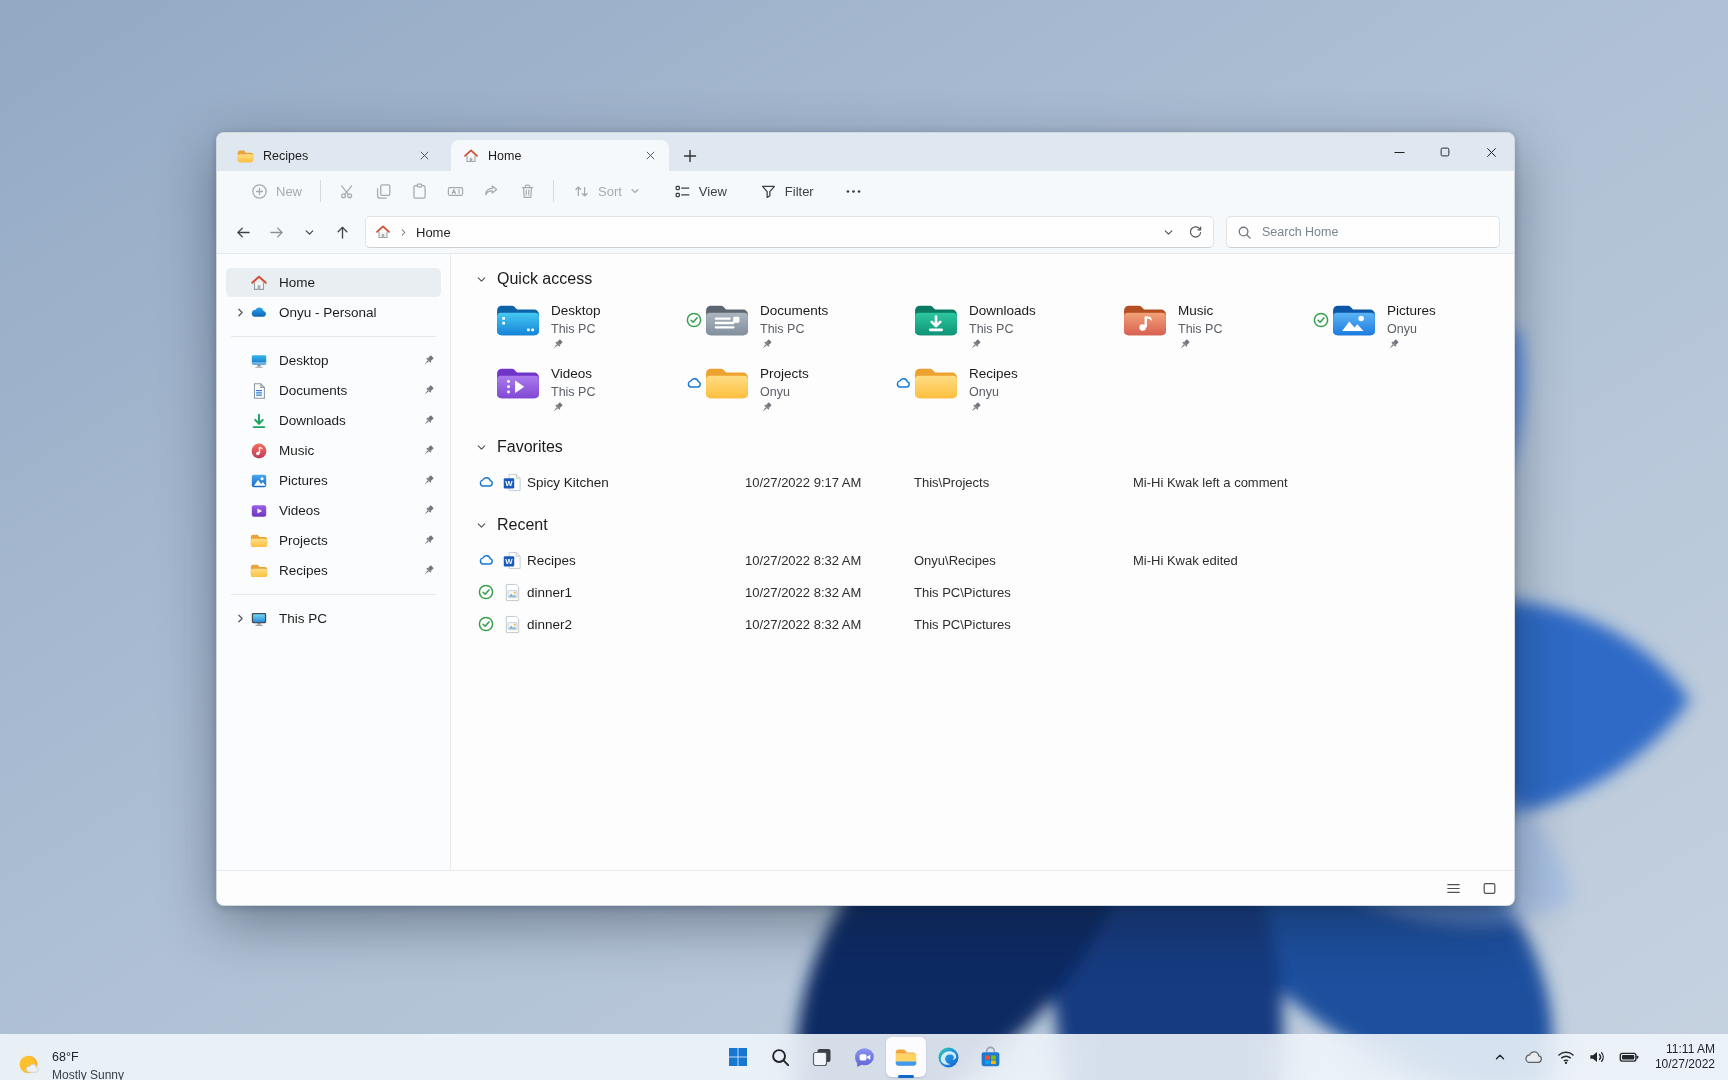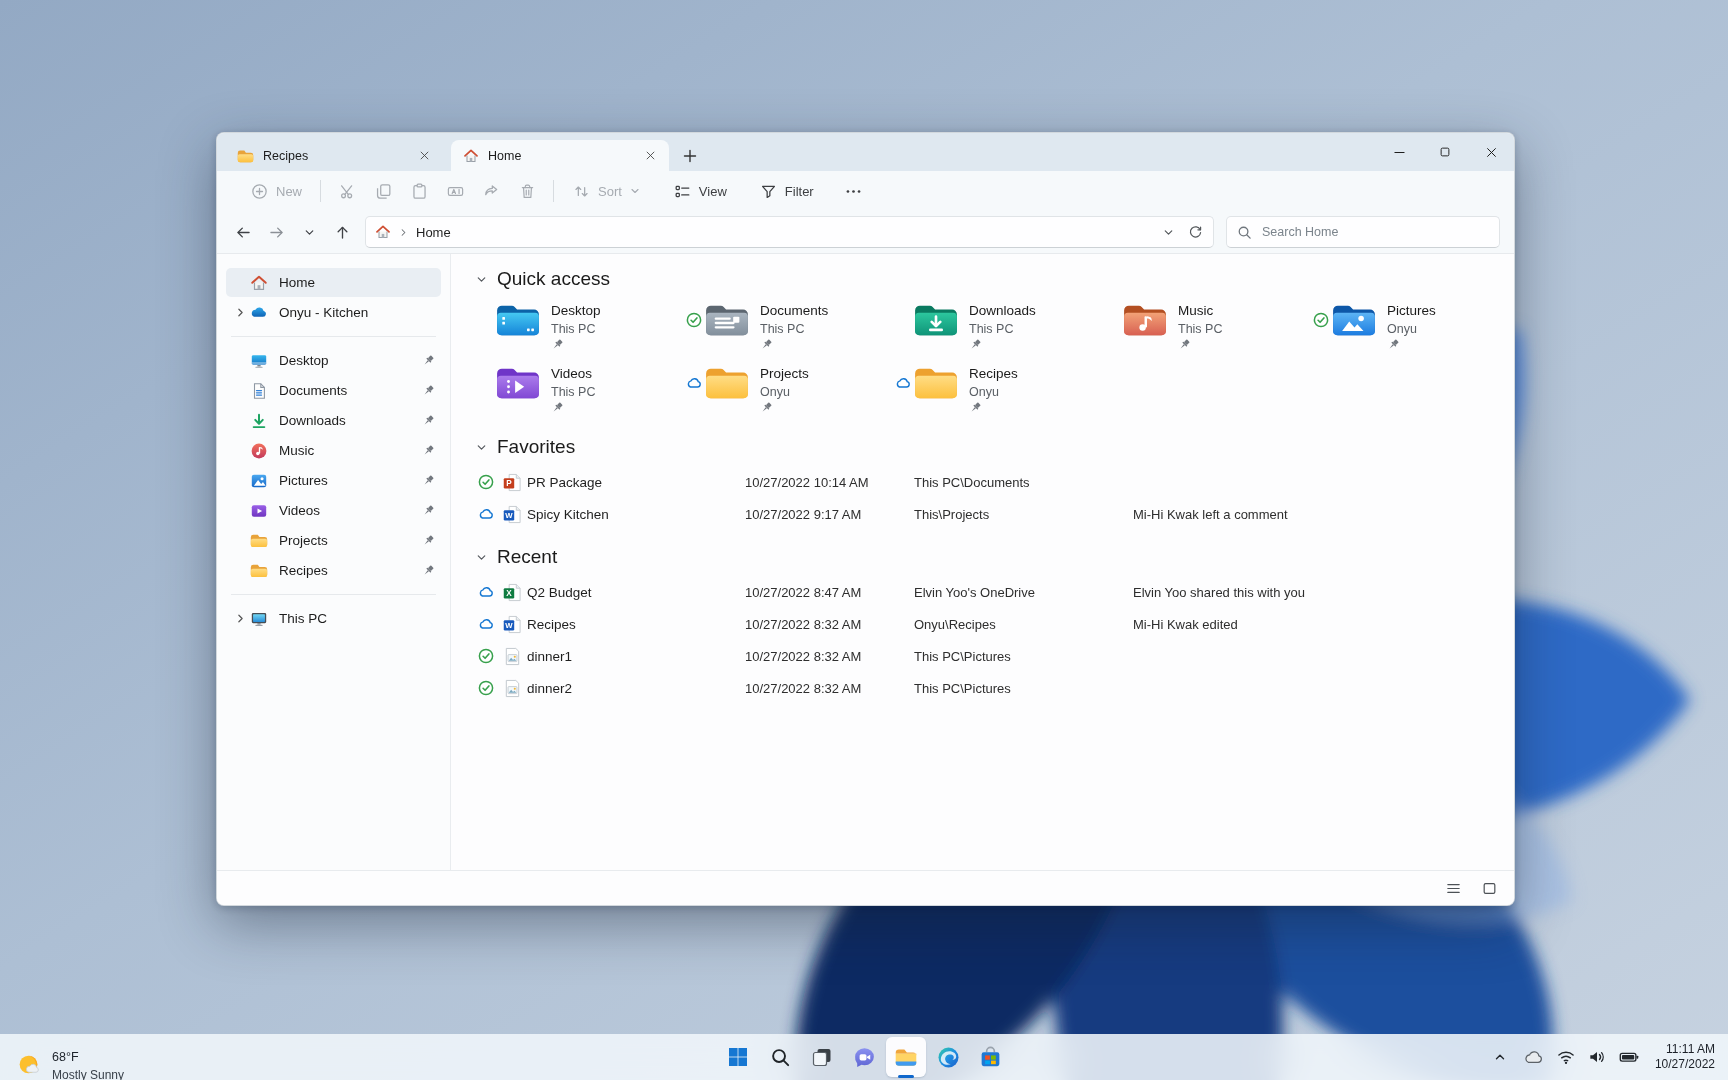--- a/index.html
+++ b/index.html
@@ -47,21 +47,21 @@
   .wbody{flex:1;display:flex;min-height:0;}
   .sidebar{width:233px;flex:none;padding-top:13px;border-right:1px solid #e9ecef;overflow:hidden;background:#fbfcfd;}
   .sbitem{height:29px;margin:1px 9px;padding:0 6px;border-radius:5px;display:flex;align-items:center;font-size:13.5px;color:#1d1d1d;}
   .sbitem.selected{background:#e9eef3;}
   .sbchev{width:17px;flex:none;display:grid;place-items:center;color:#555;}
   .sbico{width:19px;margin-right:11px;flex:none;display:grid;place-items:center;}
   .sbpin{margin-left:auto;color:#72777e;display:grid;place-items:center;}
   .sbdiv{height:1px;background:#e6e9ec;margin:9px 14px;}
 
   .main{flex:1;padding:12px 18px 0 24px;overflow:hidden;background:#fdfdfe;}
-  .sechead{display:flex;align-items:center;gap:9px;height:26px;color:#1b1b1b;font-size:19px;margin-bottom:6px;}
+  .sechead{display:flex;align-items:center;gap:9px;height:26px;color:#1b1b1b;font-size:16px;margin-bottom:6px;}
   .sechead .chev{color:#55595e;display:grid;place-items:center;}
   .qgrid{display:grid;grid-template-columns:repeat(5,209px);row-gap:12px;margin:8px 0 20px 0;}
   .tile{display:flex;align-items:flex-start;border-radius:5px;}
   .tstat{width:20px;flex:none;display:grid;place-items:center;padding-top:12px;}
   .tfold{flex:none;margin-right:10px;}
   .ttxt{padding-top:1px;}
   .tname{font-size:13.5px;color:#1b1b1b;line-height:17px;}
   .tloc{font-size:12.5px;color:#5a5f65;line-height:17px;}
   .tpin{margin-top:3px;color:#72777e;}
 
@@ -739,21 +739,21 @@
         <span class="sbchev">
             <svg class="ic" width="13" height="13">
               <use href="#i-chev-right"></use>
             </svg>
           </span>
         <span class="sbico">
             <svg class="ic" width="19" height="19">
               <use href="#i-onedrive"></use>
             </svg>
           </span>
-        <span>Onyu - Kitchen</span>
+        <span>Onyu - Personal</span>
       </div>
       <div class="sbdiv"></div>
       <div class="sbitem">
         <span class="sbchev"></span>
         <span class="sbico">
             <svg class="ic" width="18" height="18">
               <use href="#i-desktop-sb"></use>
             </svg>
           </span>
         <span>Desktop</span>
@@ -996,36 +996,20 @@
 
       <div class="sechead">
         <span class="chev">
             <svg class="ic" width="13" height="13">
               <use href="#i-chev-down"></use>
             </svg>
           </span>
         <span>Favorites</span>
       </div>
       <div class="seclist">
-        <div class="frow">
-          <span class="fst">
-              <svg class="ic" width="16" height="16">
-                <use href="#i-sync"></use>
-              </svg>
-            </span>
-          <span class="ficon">
-              <svg class="ic" width="19" height="19">
-                <use href="#i-ppt"></use>
-              </svg>
-            </span>
-          <span class="fname">PR Package</span>
-          <span class="fdate">10/27/2022 10:14 AM</span>
-          <span class="floc">This PC\Documents</span>
-          <span class="fact"></span>
-        </div>
         <div class="frow">
           <span class="fst">
               <svg class="ic" width="16" height="16">
                 <use href="#i-cloudst"></use>
               </svg>
             </span>
           <span class="ficon">
               <svg class="ic" width="19" height="19">
                 <use href="#i-word"></use>
               </svg>
@@ -1039,36 +1023,20 @@
 
       <div class="sechead">
         <span class="chev">
             <svg class="ic" width="13" height="13">
               <use href="#i-chev-down"></use>
             </svg>
           </span>
         <span>Recent</span>
       </div>
       <div class="seclist">
-        <div class="frow">
-          <span class="fst">
-              <svg class="ic" width="16" height="16">
-                <use href="#i-cloudst"></use>
-              </svg>
-            </span>
-          <span class="ficon">
-              <svg class="ic" width="19" height="19">
-                <use href="#i-excel"></use>
-              </svg>
-            </span>
-          <span class="fname">Q2 Budget</span>
-          <span class="fdate">10/27/2022 8:47 AM</span>
-          <span class="floc">Elvin Yoo's OneDrive</span>
-          <span class="fact">Elvin Yoo shared this with you</span>
-        </div>
         <div class="frow">
           <span class="fst">
               <svg class="ic" width="16" height="16">
                 <use href="#i-cloudst"></use>
               </svg>
             </span>
           <span class="ficon">
               <svg class="ic" width="19" height="19">
                 <use href="#i-word"></use>
               </svg>

